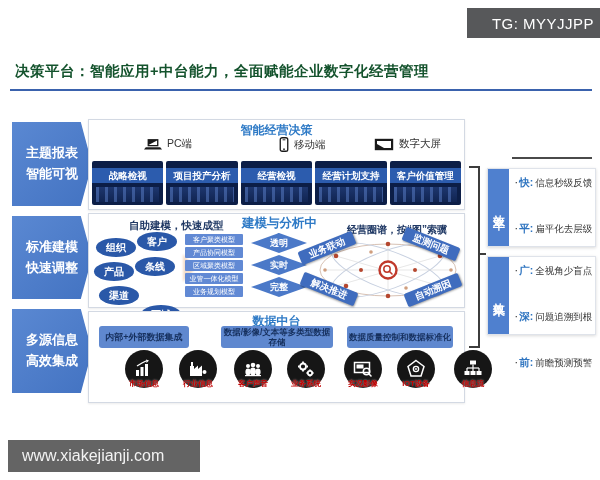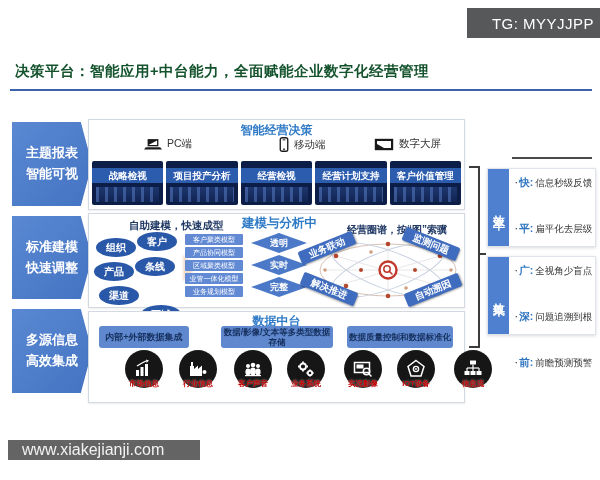--- a/index.html
+++ b/index.html
@@ -2,21 +2,21 @@
 <html><head>
 <meta charset="utf-8">
 <style>
   html,body{margin:0;padding:0;}
   body{width:600px;height:480px;background:#ffffff;font-family:"Liberation Sans",sans-serif;position:relative;overflow:hidden;}
   .abs{position:absolute;}
 
   
   .tg-box{left:467px;top:8px;width:152px;height:30px;background:#57585a;color:#fff;
     font-size:15px;display:flex;align-items:center;justify-content:center;letter-spacing:.5px;}
-  .site-box{left:8px;top:440px;width:178px;height:20px;background:#646464;color:#f2f2f2;
+  .site-box{left:8px;top:440px;width:178px;height:32px;background:#646464;color:#f2f2f2;
     font-size:16px;display:flex;align-items:center;padding-left:14px;}
 
   
   .page-title{left:15px;top:62px;font-size:14.5px;font-weight:bold;color:#14532d;letter-spacing:.5px;}
   .title-rule{left:10px;top:89px;width:582px;height:2px;background:#3a62ad;}
 
   
   .ltab{left:12px;width:80px;background:linear-gradient(135deg,#5a88d2,#4373c2);color:#fff;
     font-size:13px;font-weight:bold;display:flex;flex-direction:column;align-items:center;justify-content:center;
     line-height:1.6;clip-path:polygon(0 0,86% 0,100% 50%,86% 100%,0 100%);text-align:center;}

